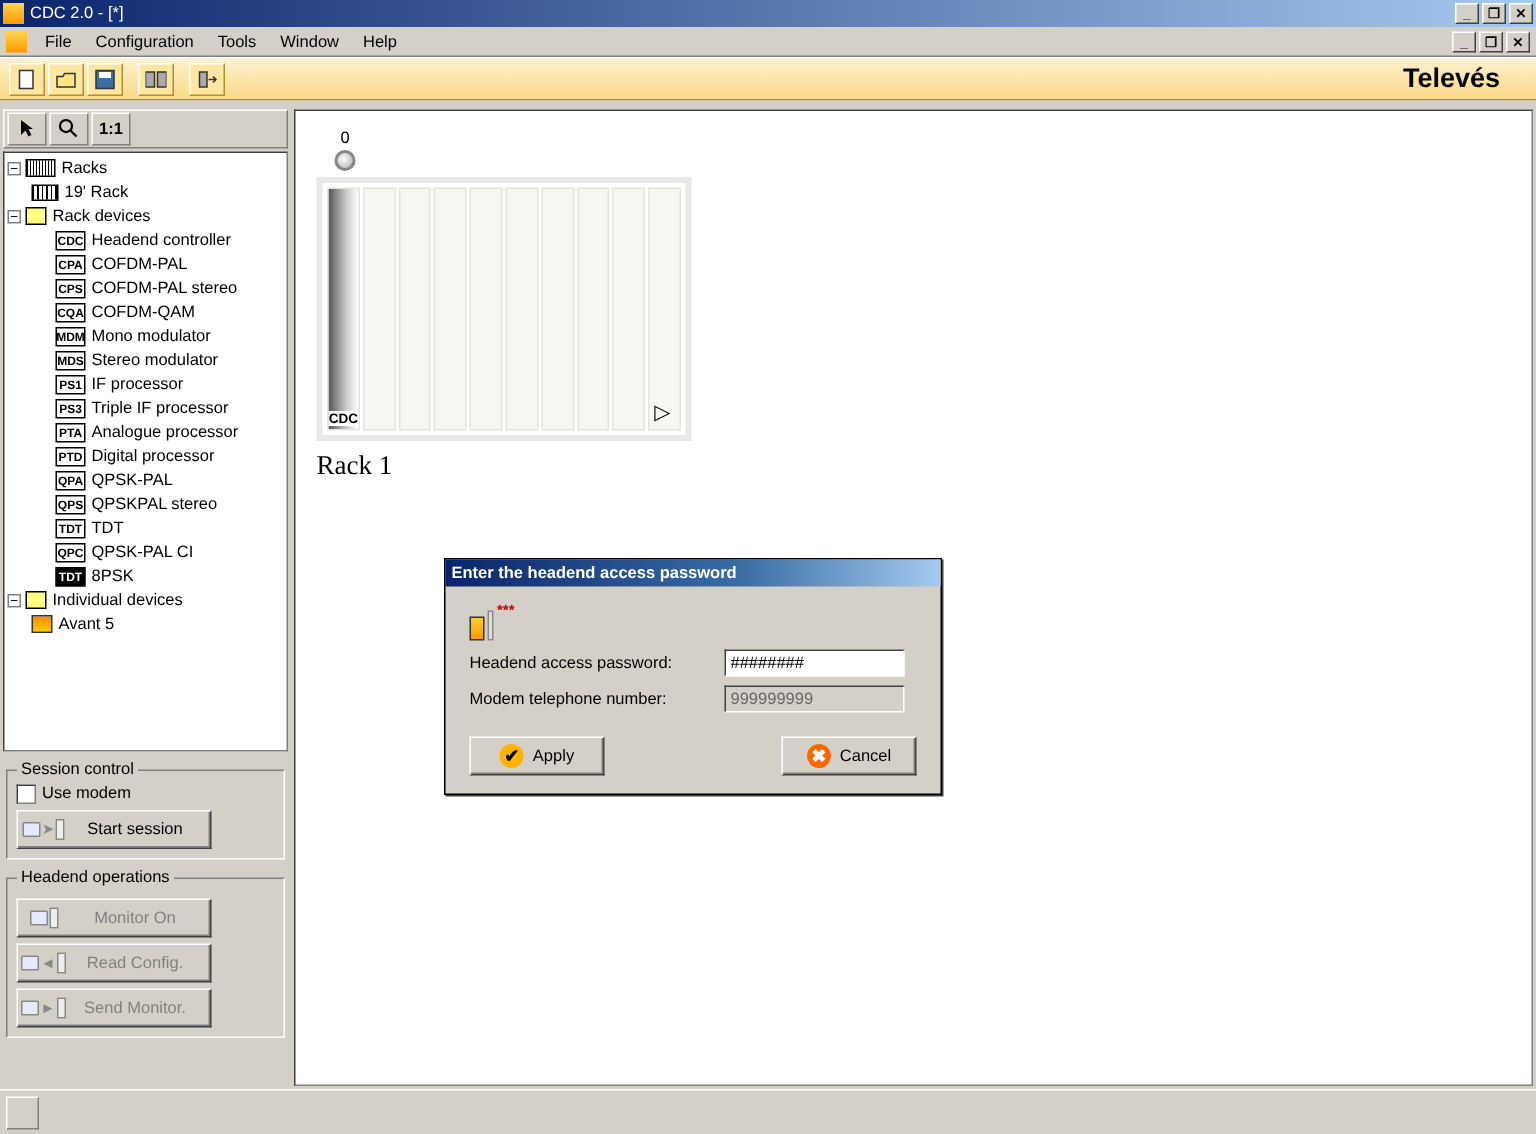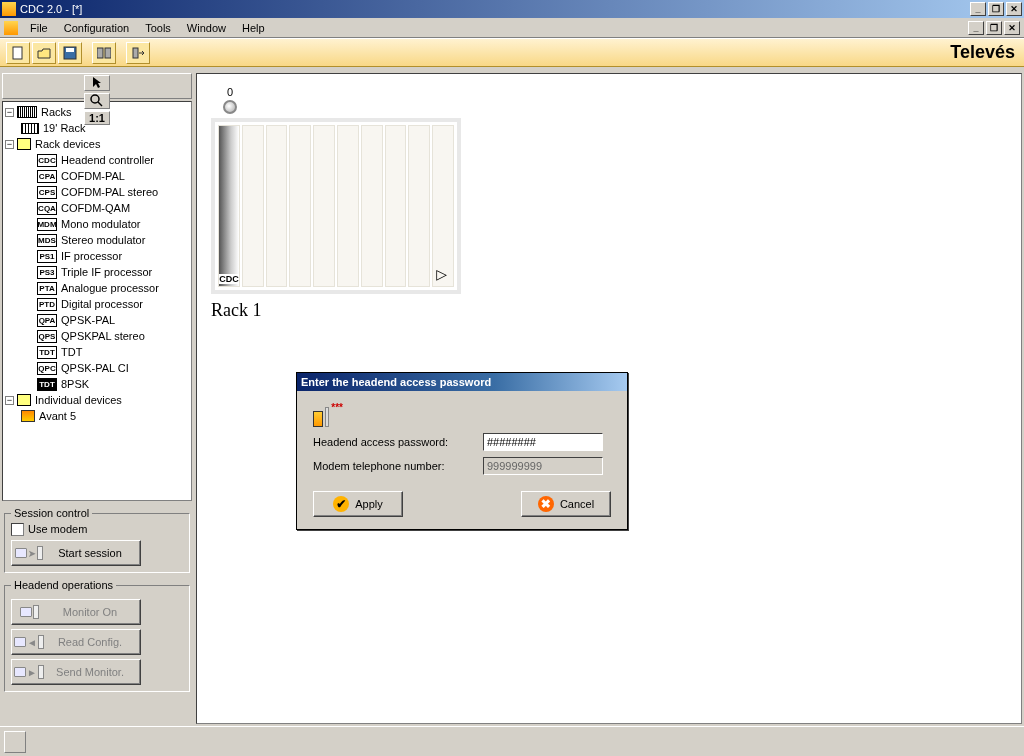--- a/index.html
+++ b/index.html
@@ -56,39 +56,38 @@
     width: 24px; height: 22px;
     border: 1px solid #b18f2c;
     border-top-color: #fff; border-left-color:#fff;
     background: #fbe7a2;
     margin-right: 2px;
     display:flex; align-items:center; justify-content:center;
     cursor: default;
   }
   .tb-sep { width: 8px; }
   .toolbar .spacer { flex: 1; }
-  .brand { font-weight: bold; font-size: 18px; color:#000; margin-right:3px;text-align:right; }
+  .brand { font-weight: bold; font-size: 18px; color:#000; margin-right:18px;text-align:right; }
   
   .main {
     position: absolute;
     top: 67px; left: 0; right: 0; bottom: 30px;
     background: #d4d0c8;
   }
   .left-pane {
     position: absolute;
     left: 2px; top: 6px; width: 190px; bottom: 2px;
   }
   .tree-toolbar {
     height: 26px;
     border: 1px solid #808080;
     border-top-color:#fff; border-left-color:#fff;
     background: #d4d0c8;
     display:flex; align-items:center; padding: 1px 2px; gap:2px;
     margin-bottom: 2px;
-    flex-direction: column;
   }
   .tree-toolbar .mini-btn {
     width: 26px; height: 22px;
     border: 1px solid #fff; border-right-color:#808080; border-bottom-color:#808080;
     background:#d4d0c8;
     display:flex;align-items:center;justify-content:center;
     font-size: 11px; font-weight: bold;
     cursor: default;
   }
   .tree {

